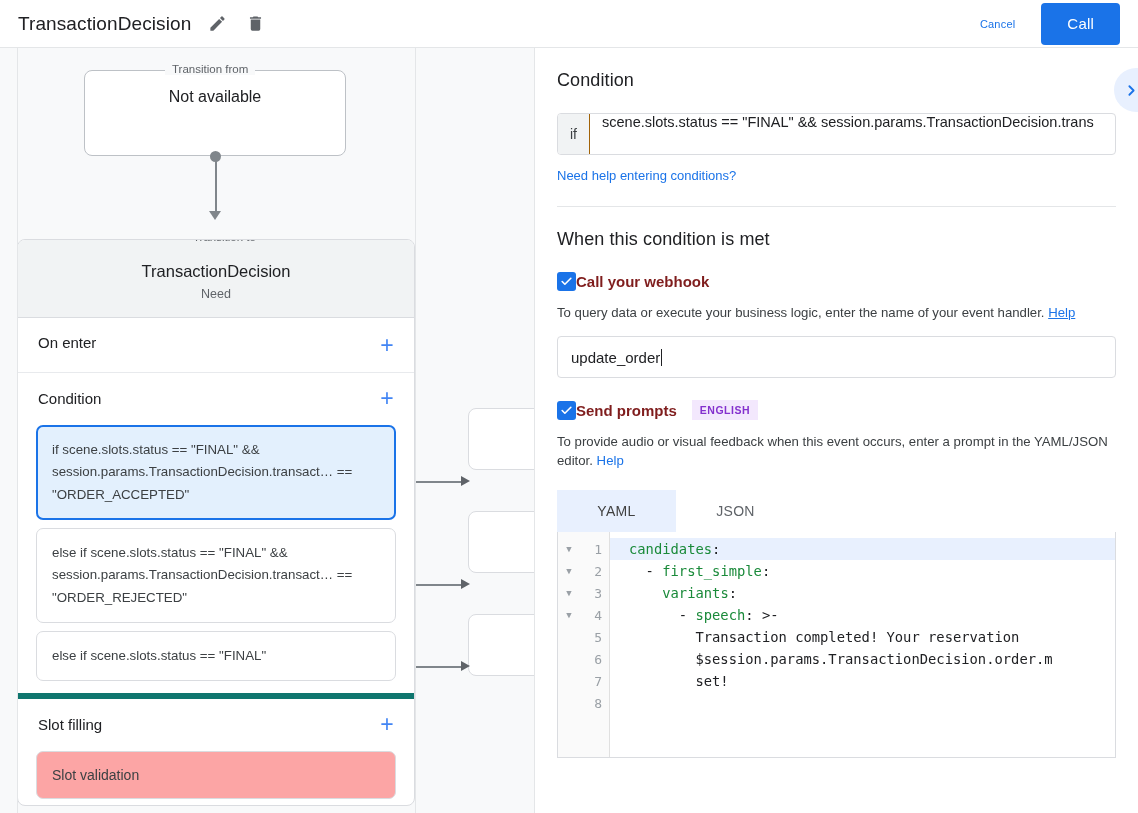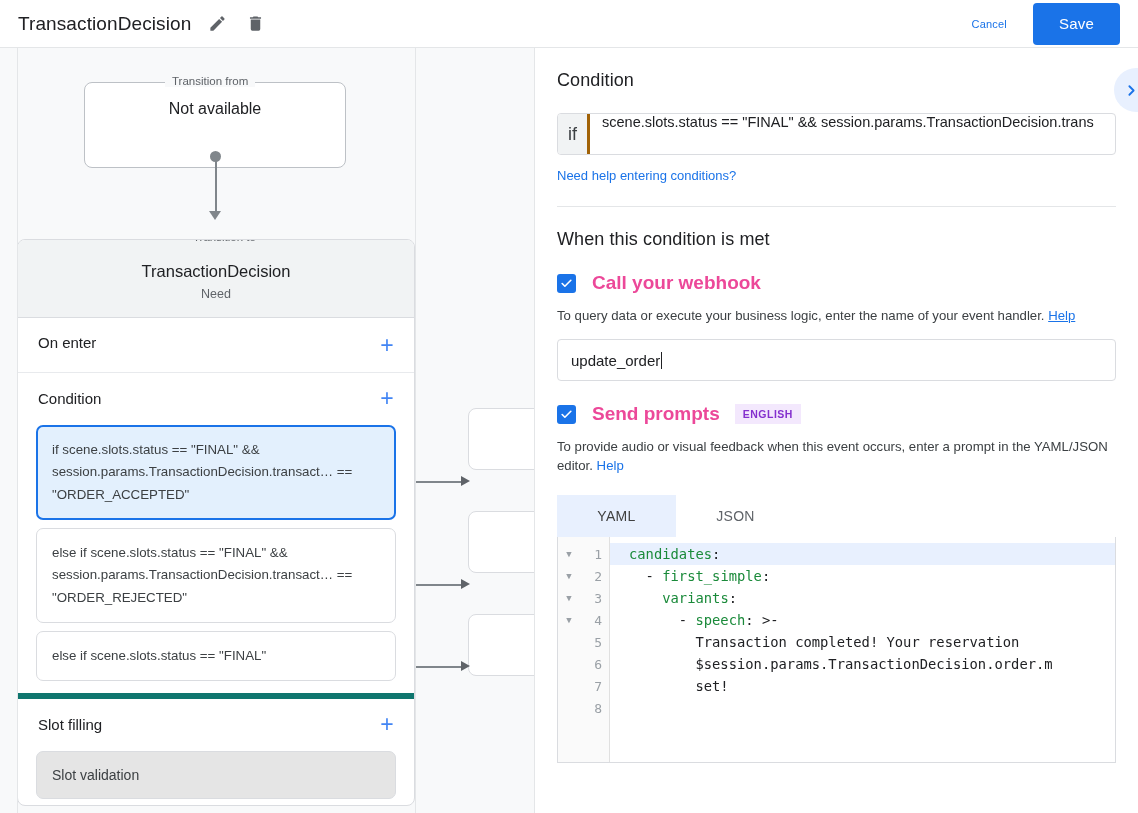--- a/index.html
+++ b/index.html
@@ -43,21 +43,21 @@
   }
 
   
   .graph-panel {
     position: absolute; top: 0; left: 0; width: 534px; height: 765px;
     background: #f8f9fa; overflow: hidden;
   }
   .graph-inner { position: absolute; top: 0; left: 0; width: 534px; height: 765px; }
 
   .node-from {
-    position: absolute; left: 84px; top: 34px; width: 262px; height: 86px;
+    position: absolute; left: 84px; top: 22px; width: 262px; height: 86px;
     background: #fff; border: 1px solid #bdc1c6; border-radius: 8px;
     display: flex; align-items: center; justify-content: center;
   }
   .node-from-label {
     position: absolute; left: 0; right: 0; top: 17px; text-align: center;
     font-size: 16px; color: #202124;
   }
   .legend {
     position: absolute; background: #f8f9fa; padding: 0 7px;
     font-size: 11.5px; color: #5f6368; top: -8px;
@@ -107,21 +107,21 @@
   .cond-card {
     margin: 8px 18px 0 18px; border: 1px solid #dadce0; border-radius: 7px;
     background: #fff; padding: 13px 15px; font-size: 13.3px; color: #3c4043;
     line-height: 1.68; cursor: pointer; word-break: break-word;
   }
   .cond-card.selected {
     background: #e3f0fd; border: 2px solid #1a73e8; padding: 12px 14px;
   }
   .slot-card {
     margin: 8px 18px 0 18px; border: 1px solid #dadce0; border-radius: 7px;
-    background: #e5e5e5; padding: 15px 15px; font-size: 14px; color: #3c4043;
+    background: #fca5a5; padding: 15px 15px; font-size: 14px; color: #3c4043;
     cursor: pointer;
   }
 
   
   .ghost-node {
     position: absolute; left: 468px; width: 140px; height: 62px;
     background: #fff; border: 1px solid #dadce0; border-radius: 8px;
   }
   .h-edge { position: absolute; height: 1.6px; background: #80868b; }
   .arrow-right {
@@ -145,43 +145,43 @@
     background: #e8f0fe; border-radius: 22px 0 0 22px;
     display: flex; align-items: center; justify-content: flex-start;
     padding-left: 9px; cursor: pointer;
   }
 
   .if-row {
     display: flex; margin-top: 22px; border: 1px solid #dadce0; border-radius: 4px;
     overflow: hidden; height: 42px; background: #fff;
   }
   .if-prefix {
-    width: 32px; background: #f1f3f4; border-right: 3px solid #a16207;
+    width: 32px; background: #f1f3f4; border-right: 1px solid #a16207;
     display: flex; align-items: center; justify-content: center;
-    font-size: 18px; color: #3c4043; flex: 0 0 32px;
+    font-size: 14px; color: #3c4043; flex: 0 0 32px;
   }
   .if-input {
     flex: 1; border: none; outline: none; font-family: inherit;
     font-size: 14.5px; color: #202124; padding: 0 12px; background: transparent;
     white-space: nowrap;
   }
   .help-link {
     display: inline-block; margin-top: 13px; font-size: 13px;
     color: #1a73e8; cursor: pointer; text-decoration: none;
   }
   .divider { height: 1px; background: #e4e6e8; margin-top: 22px; }
 
   .chk-row { display: flex; align-items: center; margin-top: 22px; }
   .chk {
     width: 19px; height: 19px; border-radius: 3px; background: #1a73e8;
     display: flex; align-items: center; justify-content: center; cursor: pointer;
     flex: 0 0 19px;
   }
   .chk-label {
-    font-size: 19px; font-weight: bold; color: #ec4899; margin-left: 16px;
+    font-size: 15px; font-weight: bold; color: #7f1d1d; 
   }
   .lang-badge {
     margin-left: 15px; background: #f3e8fd; color: #8430ce;
     font-size: 10.5px; font-weight: bold; letter-spacing: .5px;
     padding: 4px 8px; border-radius: 0;
   }
   .hint {
     font-size: 13.2px; color: #3c4043; margin-top: 12px; line-height: 1.45;
   }
   .hint a { color: #1a73e8; text-decoration: underline; cursor: pointer; }
@@ -241,21 +241,21 @@
           <path d="M3 17.25V21h3.75L17.81 9.94l-3.75-3.75L3 17.25zM20.71 7.04a1 1 0 000-1.41l-2.34-2.34a1 1 0 00-1.41 0l-1.83 1.83 3.75 3.75 1.83-1.83z"></path>
         </svg>
     </div>
     <div class="hdr-icon">
       <svg width="19" height="19" viewBox="0 0 24 24" fill="#5f6368">
           <path d="M6 19a2 2 0 002 2h8a2 2 0 002-2V7H6v12zM19 4h-3.5l-1-1h-5l-1 1H5v2h14V4z"></path>
         </svg>
     </div>
     <div class="hdr-spacer"></div>
     <button class="cancel-btn">Cancel</button>
-    <button class="save-btn">Save</button>
+    <button class="save-btn">Call</button>
   </div>
 
   <div class="body-area">
 
     <div class="graph-panel">
       <div class="graph-inner">
 
         <div class="node-from">
           <span class="legend" style="left:80px;">Transition from</span>
           <span class="node-from-label">Not available</span>

